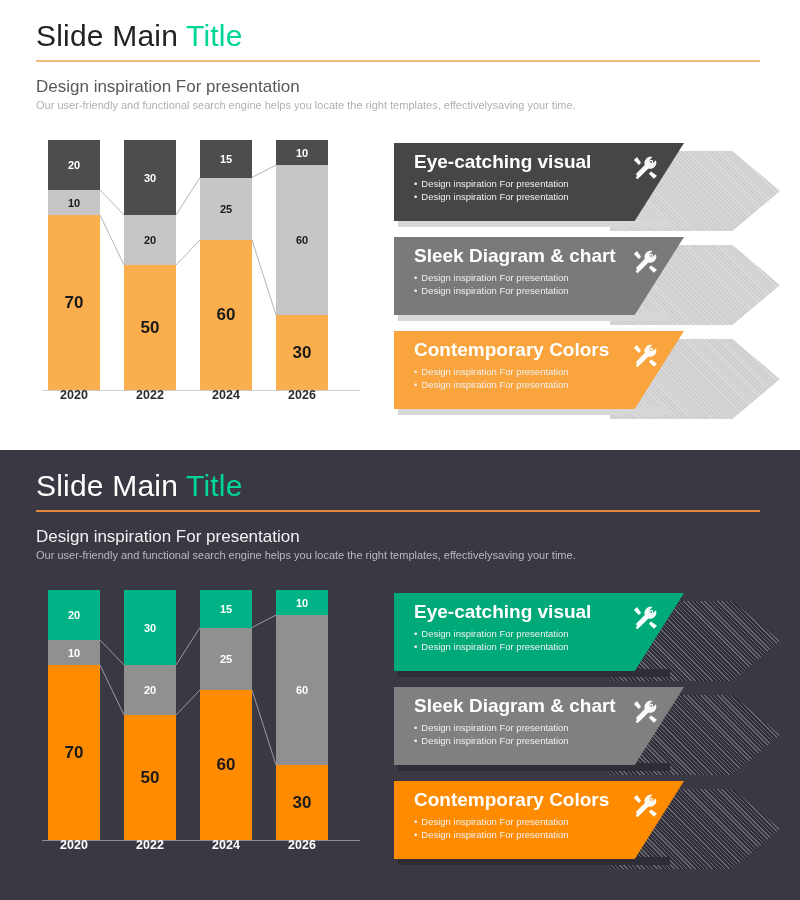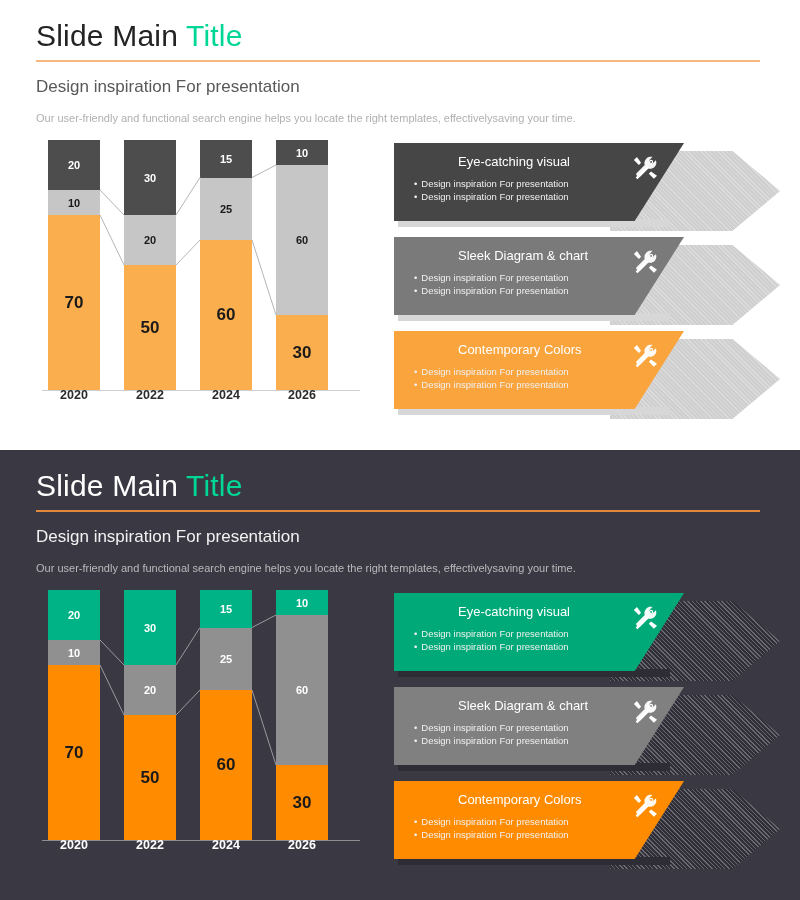--- a/index.html
+++ b/index.html
@@ -19,21 +19,21 @@
   
   .hdr { position: absolute; left: 36px; top: 18px; width: 728px; }
   .title { font-size: 30px; font-weight: 400; letter-spacing: .2px; line-height: 36px; white-space: nowrap; }
   .title .t1 { color: #232323; }
   .slide-dark .title .t1 { color: #ffffff; }
   .title .t2 { color: #00d696; }
   .rule { height: 2px; margin-top: 6px; width: 724px; background: #f5b97f; }
   .slide-dark .rule { background: #e2883a; }
   .subtitle { margin-top: 14px; font-size: 17px; font-weight: 400; color: #58585a; line-height: 22px; }
   .slide-dark .subtitle { color: #f2f2f2; }
-  .subtext { margin-top: 13px; font-size: 11px; color: #b0b0b2; line-height: 15px; }
+  .subtext { margin-top: 0; font-size: 11px; color: #b0b0b2; line-height: 15px; }
   .slide-dark .subtext { color: #b9b9bd; }
 
   
   .chart { position: absolute; left: 36px; top: 140px; width: 330px; height: 285px; }
   .slide-dark .chart { top: 140px; }
   .plot { position: absolute; left: 0; top: 0; width: 330px; height: 250px; }
   .axis { position: absolute; left: 6px; top: 250px; width: 318px; height: 1px; background: #cfcfcf; }
   .slide-dark .axis { background: #8d8d92; }
   .bar { position: absolute; bottom: 0; width: 52px; }
   .seg { position: relative; width: 100%; display: flex; align-items: center; justify-content: center; }
@@ -45,21 +45,21 @@
   .links { position: absolute; left: 0; top: 0; width: 330px; height: 250px; pointer-events: none; }
 
   
   .panels { position: absolute; left: 380px; top: 143px; width: 400px; height: 285px; }
   .panel { position: absolute; left: 0; width: 400px; height: 88px; }
   .panel-hex { position: absolute; left: 230px; top: 8px; width: 170px; height: 80px; }
   .panel-band { position: absolute; left: 14px; top: 0; width: 290px; height: 78px; }
   .panel-shadow { position: absolute; left: 18px; top: 76px; width: 272px; height: 8px; background: #d7d7d7; }
   .slide-dark .panel-shadow { background: #2e2c35; }
   .panel-body { position: absolute; left: 34px; top: 9px; width: 250px; }
-  .p-title { font-size: 13px; font-weight: 400; color: #ffffff; line-height: 20px; white-space: nowrap; margin-left: 44px; }
+  .p-title { font-size: 19px; font-weight: 700; color: #ffffff; line-height: 20px; white-space: nowrap; }
   .p-bullets { margin-top: 5px; }
   .p-bullet { font-size: 9.5px; color: #f0f0f0; line-height: 13px; white-space: nowrap; }
   .p-bullet::before { content: "\2022"; margin-right: 4px; }
   .p-icon { position: absolute; left: 250px; top: 10px; width: 30px; height: 30px; }
 </style>
 </head>
 <body>
 
 <div class="page">
 

